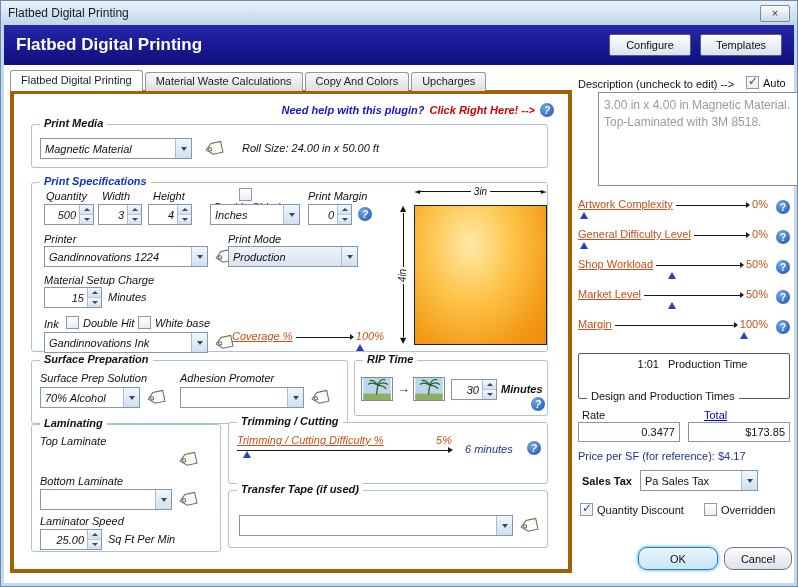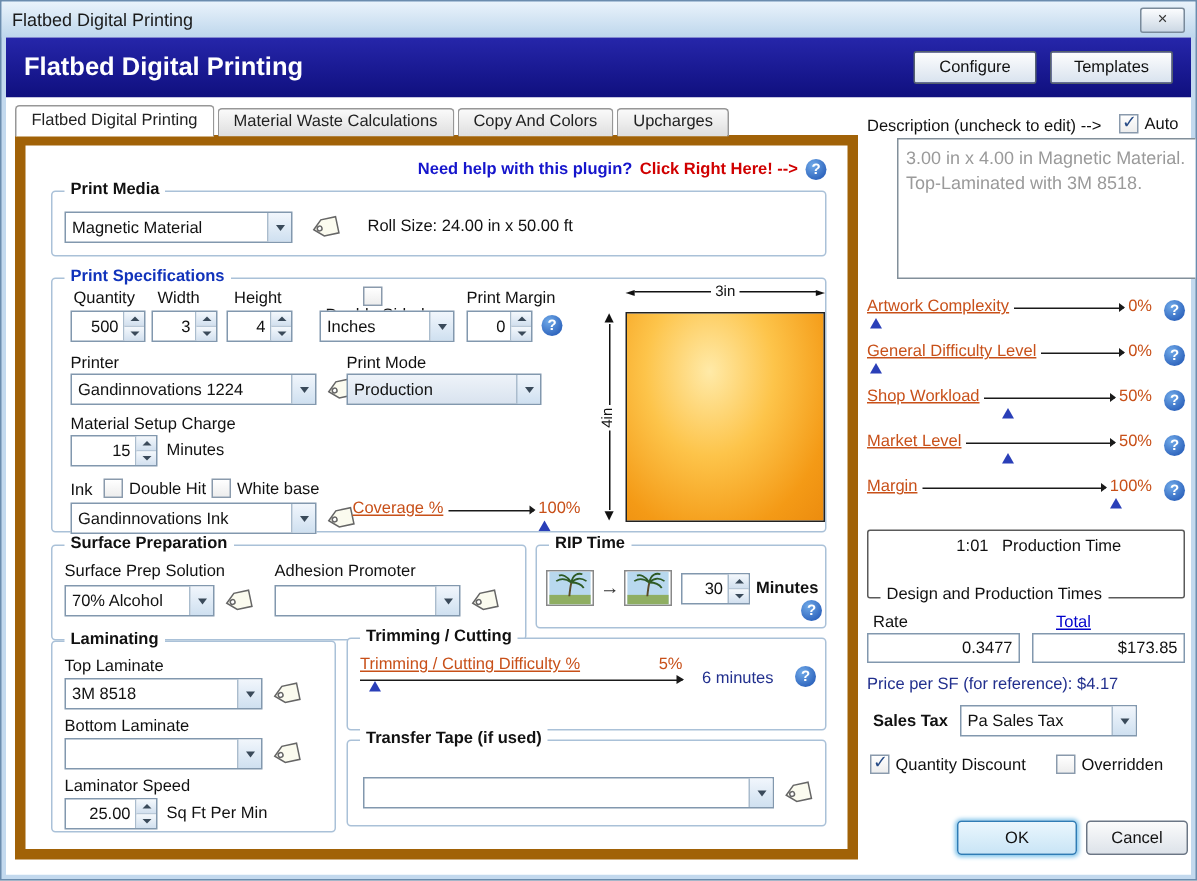--- a/index.html
+++ b/index.html
@@ -12,21 +12,21 @@
   .content{position:absolute;left:3px;right:3px;top:24px;bottom:3px;background:#fff;}
   .hdr{height:40px;background:linear-gradient(#2626aa,#0f0f7e);display:flex;align-items:center;padding:0 12px;}
   .hdr-title{color:#fff;font-size:17px;font-weight:bold;}
   .hbtn{width:82px;height:22px;margin-left:9px;background:linear-gradient(#fdfdfd,#d9e3ef);border:1px solid #55616e;border-radius:2px;font-size:11px;color:#111;}
   .hbtn.first{margin-left:auto;}
   .main{position:relative;width:100%;height:calc(100% - 40px);background:#fff;font-size:11px;}
   
   .tabstrip{position:absolute;left:6px;top:5px;display:flex;align-items:flex-end;z-index:5;}
   .tab{height:19px;line-height:17px;padding:0 10px;background:linear-gradient(#fafafa,#dedede);border:1px solid #979797;border-bottom:none;border-radius:3px 3px 0 0;margin-right:2px;color:#222;white-space:nowrap;}
   .tab.active{height:21px;line-height:19px;background:#fff;z-index:6;}
-  .panel{position:absolute;left:6px;top:25px;width:562px;height:483px;background:#fff;border:7px solid #a16207;}
+  .panel{position:absolute;left:6px;top:25px;width:562px;height:483px;background:#fff;border:4px solid #a16207;font-style:italic;}
   
   .gb{position:absolute;border:1px solid #aac1d8;border-radius:3px;background:#fff;}
   .gb-title{position:absolute;top:-8px;left:8px;background:#fff;padding:0 4px;font-weight:bold;font-size:11px;color:#111;white-space:nowrap;}
   .gb-title.blue{color:var(--title_blue,#1133bb);}
   .gb-dark{position:absolute;border:1px solid #5a5a5a;border-radius:2px;background:#fff;}
   
   .lbl{position:absolute;font-size:11px;color:#111;white-space:nowrap;}
   .combo{position:absolute;height:21px;border:1px solid #8298ae;background:#fff;display:flex;align-items:center;}
   .combo.shaded{background:linear-gradient(#eef3f9,#d9e3ef);}
   .combo-val{flex:1;padding:0 4px;font-size:11px;white-space:nowrap;overflow:hidden;color:#111;}
@@ -66,21 +66,21 @@
   .dimlab-v{transform:rotate(-90deg);padding:3px 0;}
   
   .right{position:absolute;left:572px;top:0;width:216px;height:520px;}
   .descbox{position:absolute;left:2px;top:27px;width:212px;height:94px;border:1px solid #828f9a;background:#fff;color:#9a9a9a;font-size:12px;padding:4px 5px;line-height:1.45;margin-left:20px;}
   .field{position:absolute;height:20px;border:1px solid #8298ae;background:#fff;text-align:right;padding:3px 4px;font-size:11px;color:#111;}
   .times-row{display:flex;font-size:11px;color:#111;margin-top:4px;}
   .t-time{width:80px;text-align:right;}
   .t-label{margin-left:9px;}
   .bluelink{color:#0000cc;text-decoration:underline;}
   .navy{color:#22308e;}
-  .btn{position:absolute;background:linear-gradient(#fbfbfb,#dde3ea);border:1px solid #6b7685;border-radius:3px;font-size:11px;color:#111;display:flex;align-items:center;justify-content:center;}
+  .btn{position:absolute;background:linear-gradient(#fbfbfb,#dde3ea);border:1px solid #6b7685;border-radius:9px;font-size:11px;color:#111;display:flex;align-items:center;justify-content:center;}
   .btn.default{background:linear-gradient(#eaf6fd,#c9e5f6);border:1px solid #2f7cb5;box-shadow:0 0 3px 1px #7ec3ea;}
   .palmimg{position:absolute;width:32px;height:24px;border:1px solid #888;}
   .palm-arrow{position:absolute;font-weight:bold;color:#333;font-size:13px;}
   .helpline{position:absolute;top:9px;right:14px;display:flex;align-items:center;gap:5px;font-weight:bold;font-size:11px;}
   .help-q{color:var(--help_blue,#1515cc);}
   .help-a{color:var(--help_red,#d00000);}
 </style>
 </head>
 <body>
 
@@ -286,24 +286,20 @@
                 <span class="sd"></span>
               </span>
             </div>
           <span class="lbl" style="left:146px;top:22px;font-weight:bold;">Minutes</span>
           <span class="q" style="left:176px;top:36px;">?</span>
         </div>
 
         <div class="gb" style="left:17px;top:330px;width:190px;height:128px;">
           <span class="gb-title">Laminating</span>
           <span class="lbl" style="left:8px;top:10px;">Top Laminate</span>
-          <div class="combo" style="left:8px;top:24px;width:132px;">
-              <span class="combo-val">3M 8518</span>
-              <span class="combo-btn"></span>
-            </div>
           <svg class="tag" style="left:146px;top:27px;" viewBox="0 0 20 14">
               <path d="M2 7 L8 1.5 L18 1.5 L18 12.5 L8 12.5 Z" fill="#fbfbef" stroke="#666" stroke-width="1"></path>
               <circle cx="6" cy="7" r="1.6" fill="#fff" stroke="#666"></circle>
             </svg>
           <span class="lbl" style="left:8px;top:50px;">Bottom Laminate</span>
           <div class="combo" style="left:8px;top:64px;width:132px;">
               <span class="combo-val"></span>
               <span class="combo-btn"></span>
             </div>
           <svg class="tag" style="left:146px;top:67px;" viewBox="0 0 20 14">

